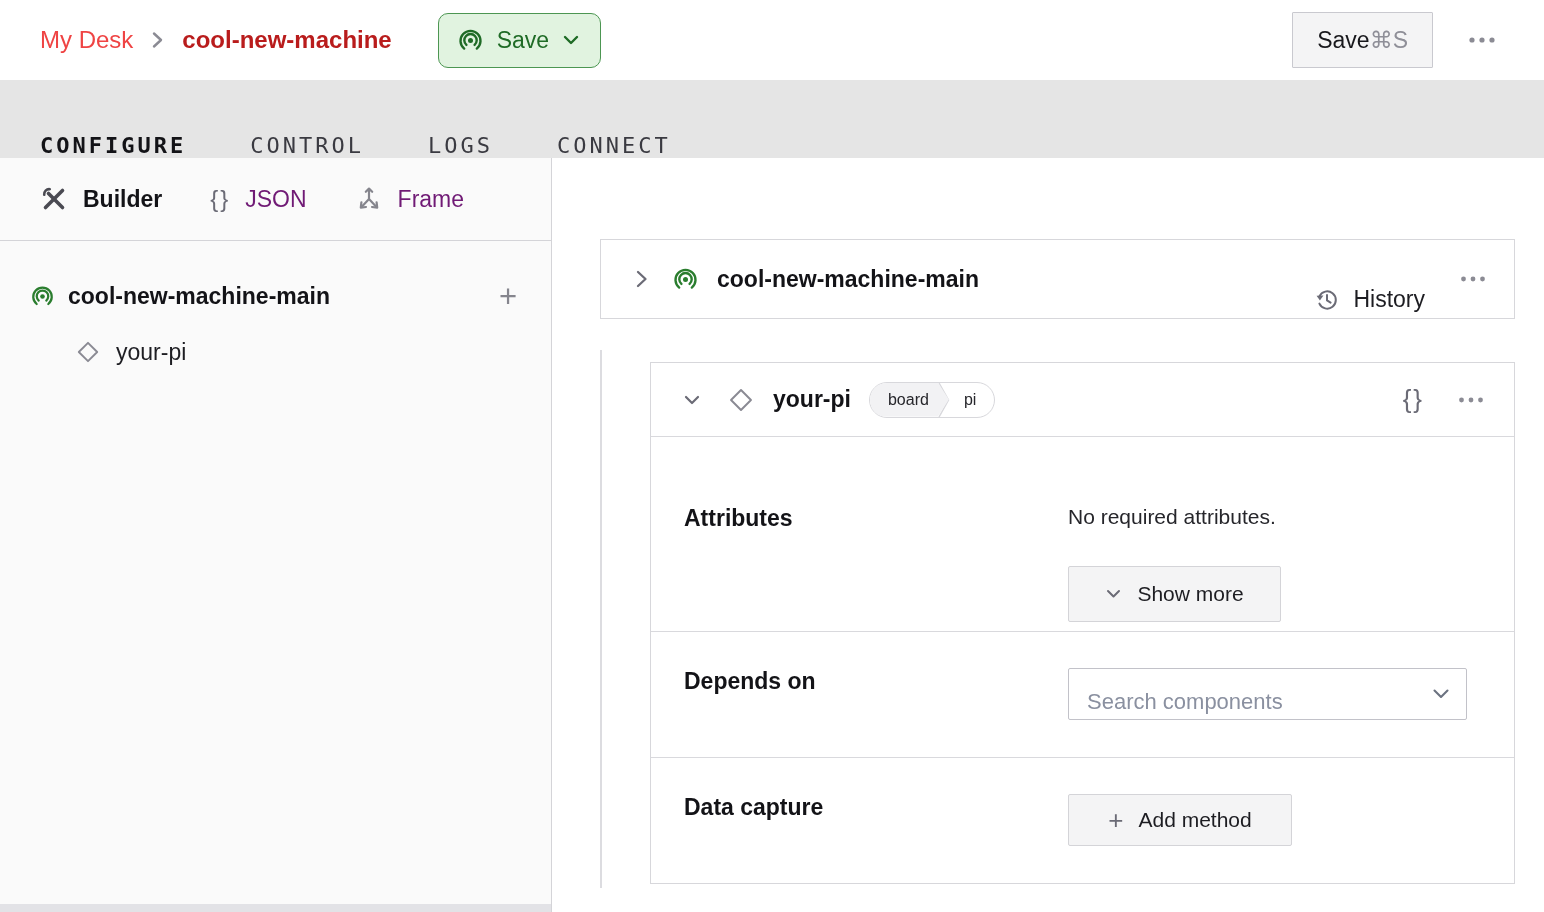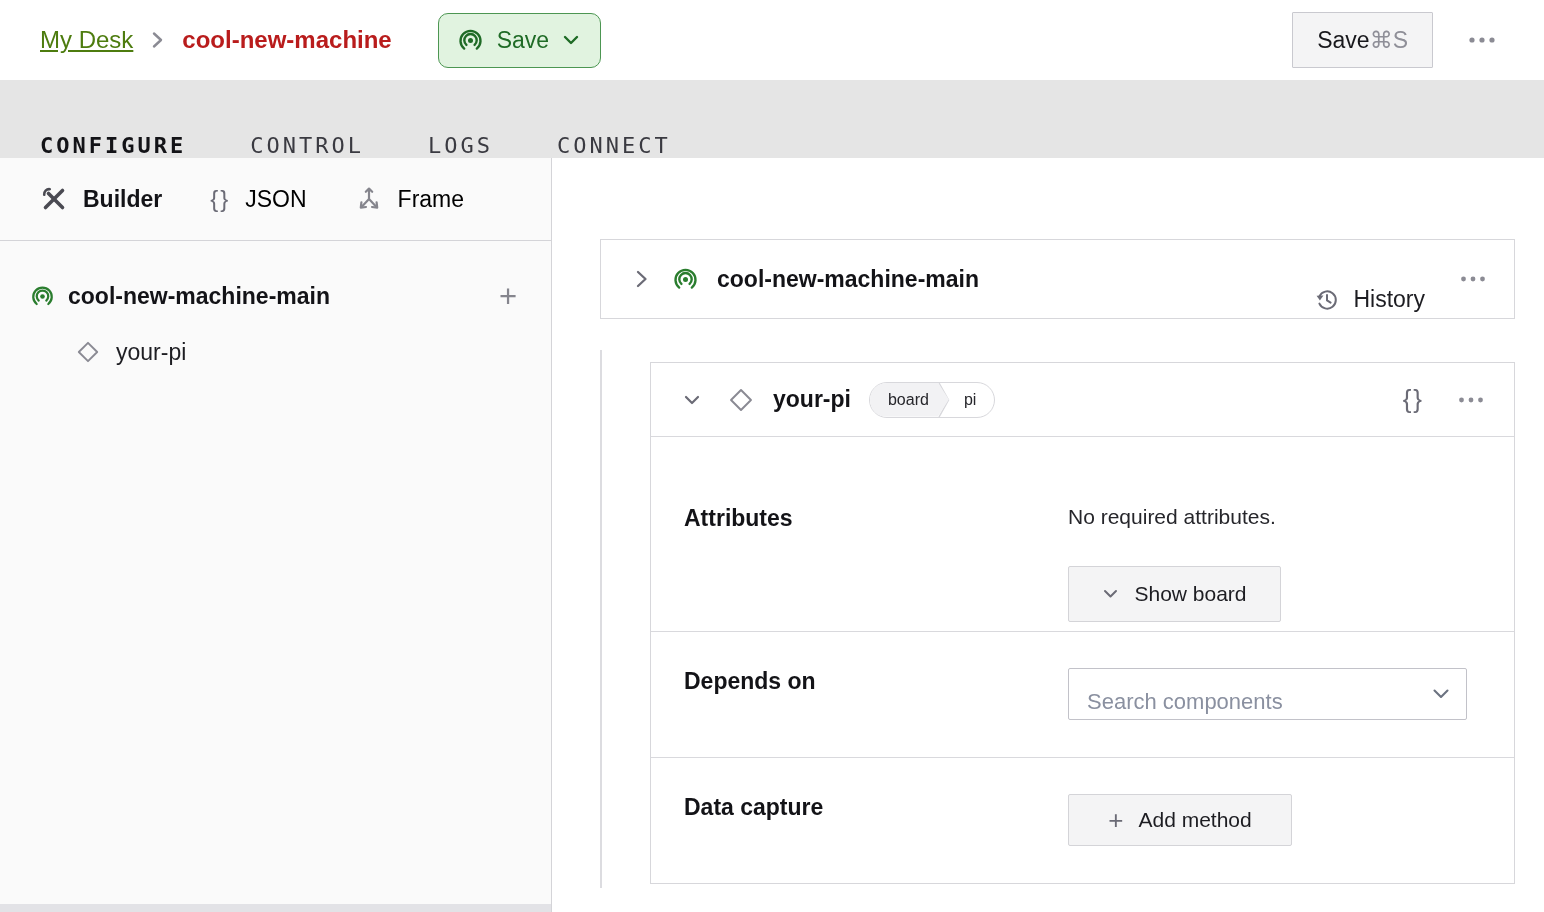--- a/index.html
+++ b/index.html
@@ -1,21 +1,21 @@
 <!DOCTYPE html>
 <html><head>
 <meta charset="utf-8">
 <style>
   * { margin:0; padding:0; box-sizing:border-box; }
   html,body { width:1544px; height:912px; overflow:hidden; background:#fff;
     font-family:"Liberation Sans","DejaVu Sans",sans-serif; color:#18181c; }
 
   
   .topbar { height:80px; background:#fff; display:flex; align-items:center; padding:0 46px 0 40px; }
-  .crumb-parent { font-size:24px; color:#4d7c0f; cursor:pointer;text-decoration:underline; }
+  .crumb-parent { font-size:24px; color:#ef4444; cursor:pointer; }
   .crumb-sep { margin:0 17px; display:flex; align-items:center; }
   .crumb-current { font-size:24px; font-weight:700; color:#b91c1c; }
   .live-badge { margin-left:46px; height:55px; padding:0 20px 0 18px; display:flex; align-items:center; gap:13px;
     background:#e1f3e0; border:1px solid #4c9652; border-radius:10px; cursor:pointer; }
   .live-label { font-size:23px; color:#1f6b26; font-weight:500; }
   .spacer { flex:1; }
   .save-btn { height:56px; padding:0 24px; display:flex; align-items:center; 
     background:#f4f4f5; border:1px solid #c9c9cf; border-radius:1px; cursor:pointer; }
   .save-label { font-size:23px; color:#18181c; }
   .save-shortcut { font-size:23px; color:#8f8f98; }
@@ -29,21 +29,21 @@
 
   
   .content { display:flex; height:754px; }
   .sidebar { position:relative; width:552px; background:#fafafa; border-right:1px solid #d4d4d8; flex:none; }
   .main { position:relative; flex:1; background:#fff; }
 
   
   .views-row { height:83px; display:flex; align-items:center; padding-left:40px; gap:48px;
     border-bottom:1px solid #d4d4d8; }
   .view-item { display:flex; align-items:center; gap:15px; cursor:pointer; }
-  .view-label { font-size:23px; color:#000000; }
+  .view-label { font-size:23px; color:#701a75; }
   .view-item.active .view-label { font-weight:700; color:#131317; }
   .braces-glyph { font-size:24px; color:#6b6b76; letter-spacing:2px; font-weight:500; }
   .tree { padding-top:27px; }
   .tree-row { height:56px; display:flex; align-items:center; cursor:pointer; }
   .tree-row.machine { padding:0 34px 0 30px; }
   .tree-row.machine .tree-label { font-size:23px; font-weight:700; color:#131317; margin-left:13px; }
   .tree-plus { margin-left:auto; font-size:31px; font-weight:300; color:#85858d; line-height:1; cursor:pointer; }
   .tree-row.child { padding-left:76px; }
   .tree-row.child .tree-label { font-size:23px; color:#1d1d22; margin-left:16px; }
   .sidebar-scrollbar { position:absolute; bottom:0; left:0; width:100%; height:8px; background:#e2e2e6; }
@@ -277,21 +277,21 @@
       <div class="section sec-attributes">
         <span class="section-label">Attributes</span>
         <div class="sec-body">
           <div class="empty-msg">No required attributes.</div>
           <button class="show-more-btn">
             <span>
               <svg width="17" height="12" viewBox="0 0 17 12">
                   <path d="M3 3 L8.5 8.5 L14 3" fill="none" stroke="#6b6b76" stroke-width="2" stroke-linecap="round" stroke-linejoin="round"></path>
                 </svg>
             </span>
-            <span class="show-more-label">Show board</span>
+            <span class="show-more-label">Show more</span>
           </button>
         </div>
       </div>
 
       <div class="section sec-depends">
         <span class="section-label">Depends on</span>
         <div class="sec-body">
           <div class="depends-select">
             <input class="depends-input" type="text" placeholder="Search components" style="">
             <span class="select-chev">

